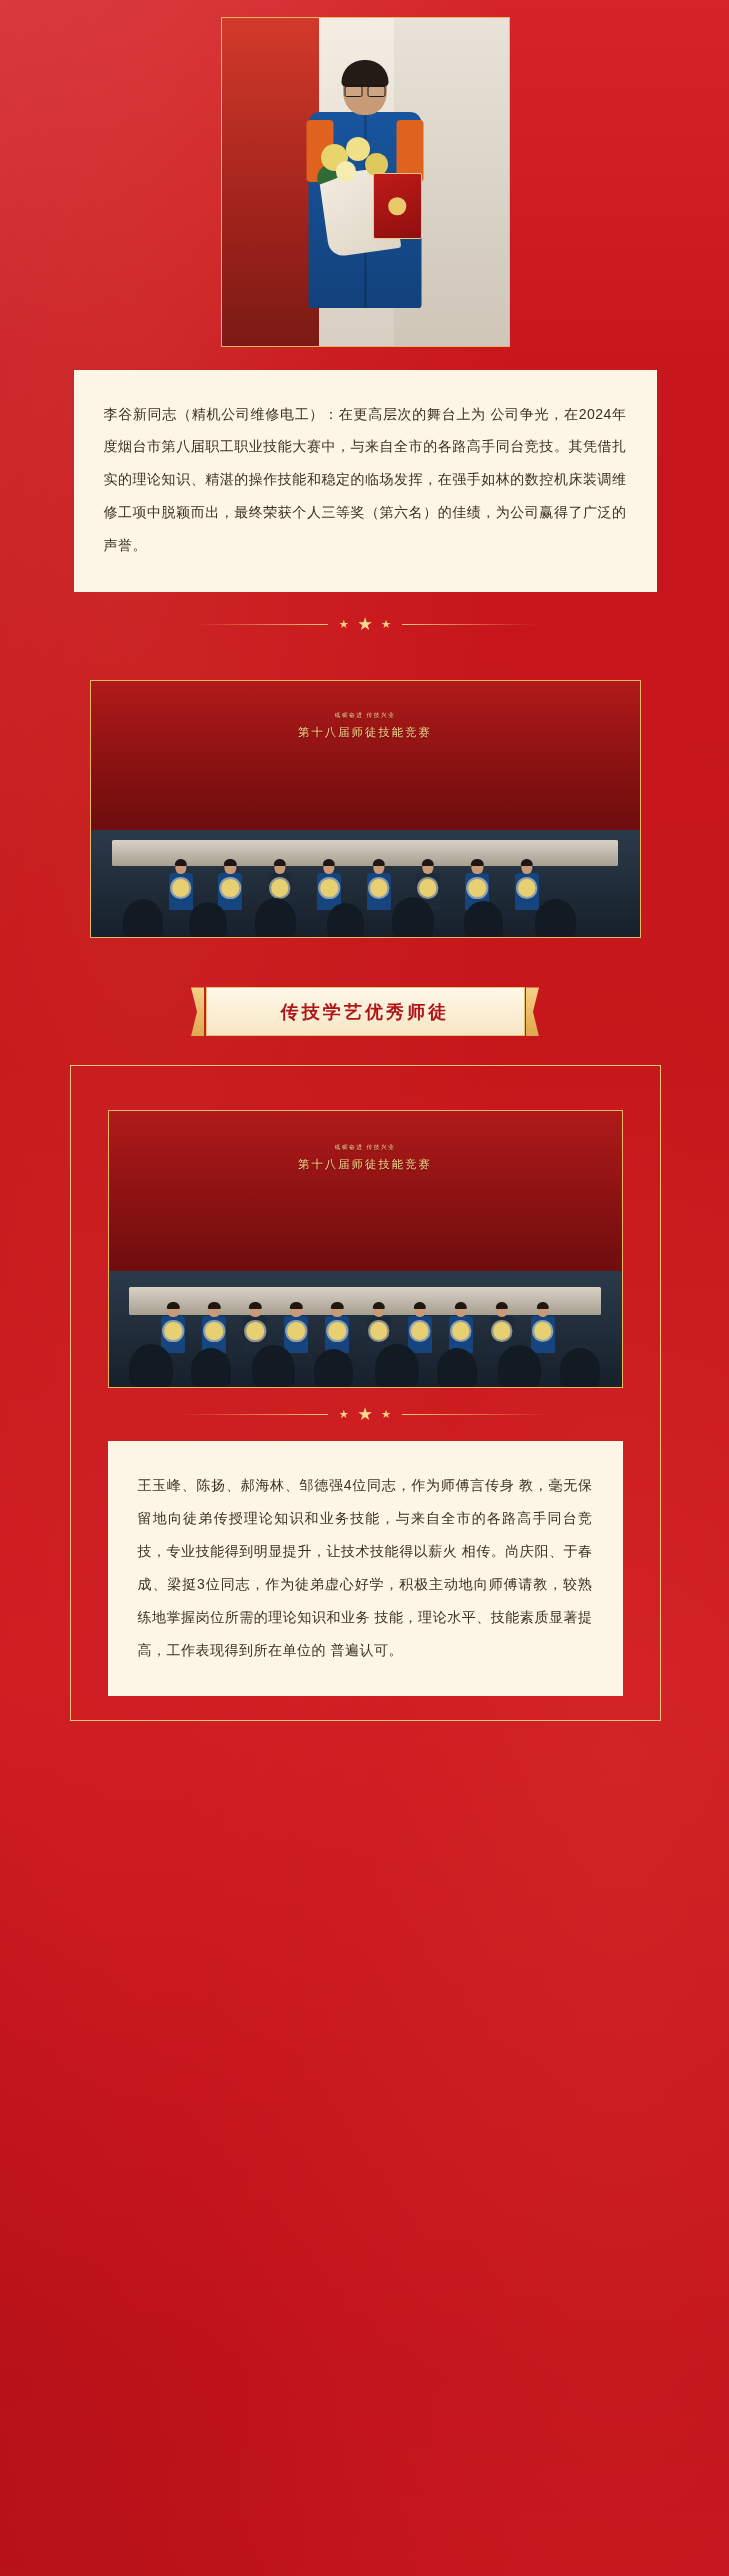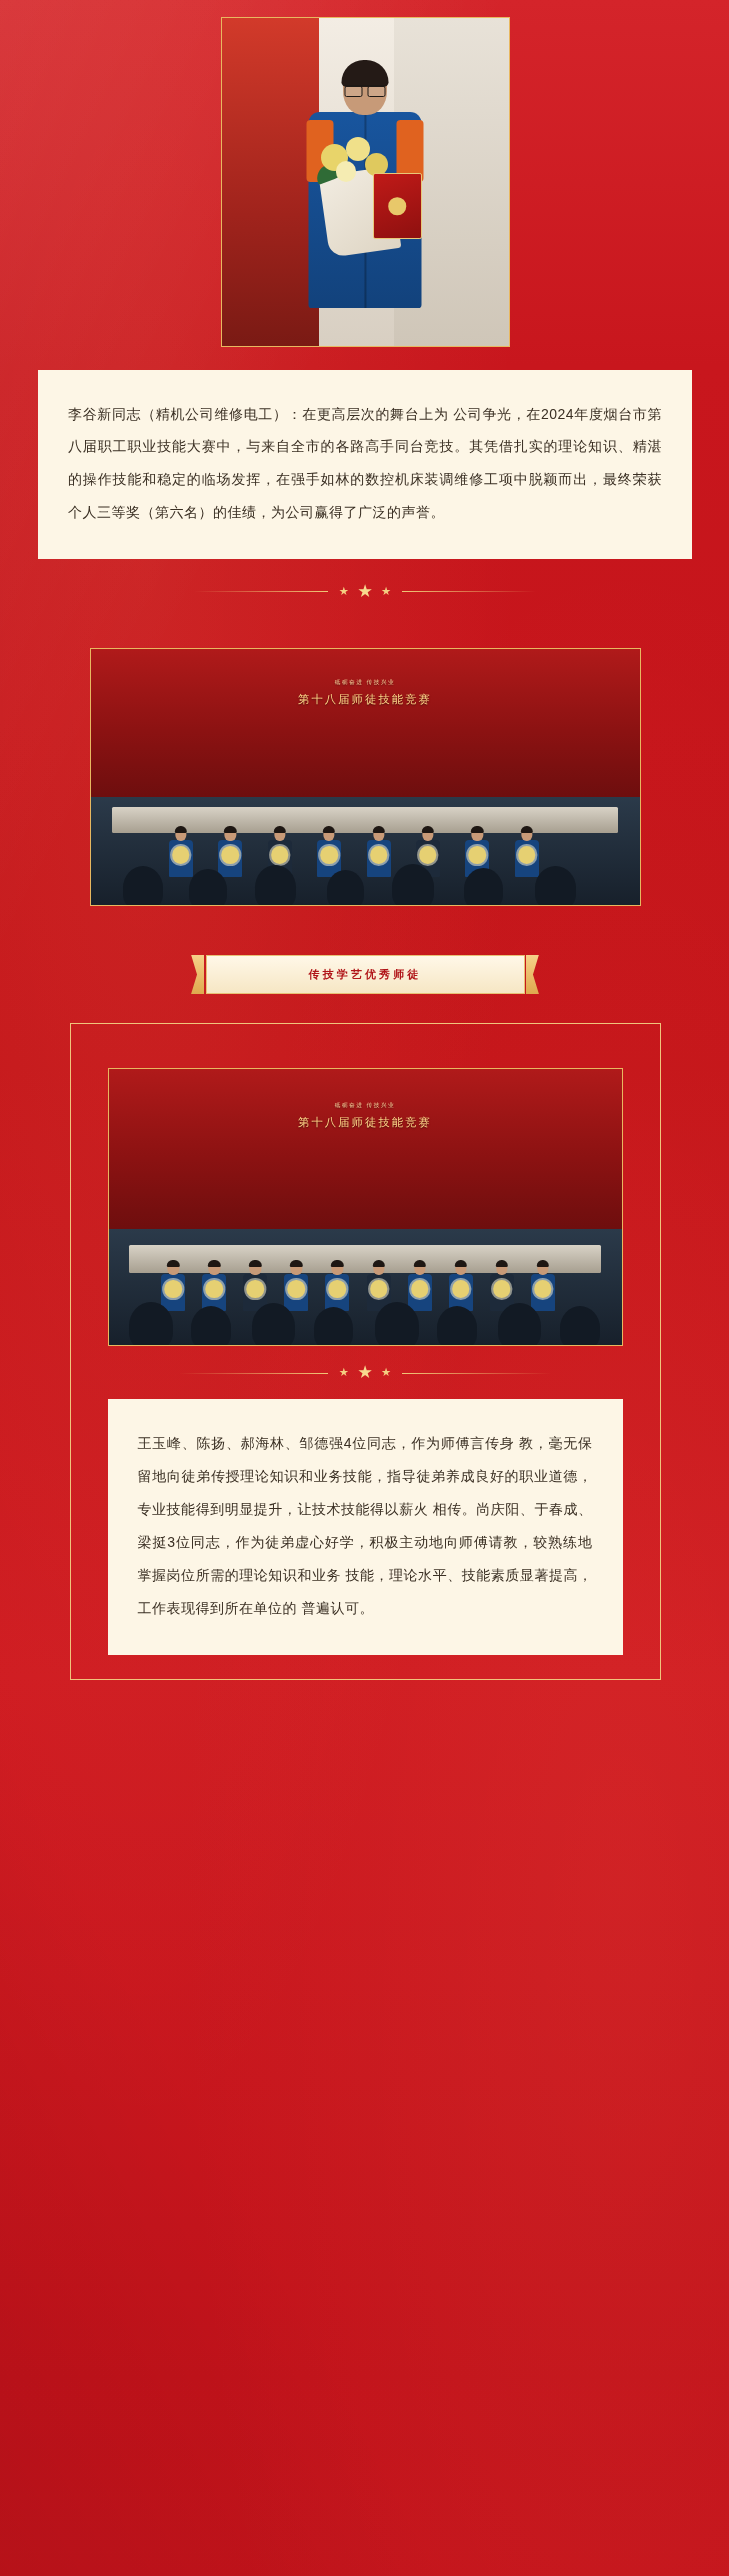--- a/index.html
+++ b/index.html
@@ -208,21 +208,21 @@
     background: #121a24;
   }
   .desk {
     position: absolute; left: 4%; width: 92%; height: 10%;
     background: linear-gradient(180deg,#d8d2c6 0%, #a79f90 100%);
     border-radius: 1.5px;
   }
 
   
   .card {
-    width: 654px;
+    width: 583px;
     margin: 23px auto 0;
     background: #fdf6e6;
     padding: 28px 30px 30px;
     position: relative;
   }
   .card p {
     color: #3a2f23;
     font-size: 14px;
     line-height: 2.35;
     text-align: justify;
@@ -256,21 +256,21 @@
   .ribbon {
     position: relative;
     background: linear-gradient(180deg,#fff8e8 0%, #f6e6c4 100%);
     border: 1px solid #e8c074;
     padding: 11.3px 36px;
     min-width: 319px;
     text-align: center;
   }
   .ribbon .txt {
     color: #b01418;
-    font-size: 11px;
+    font-size: 18px;
     font-weight: bold;
     letter-spacing: 3.1px;
   }
   .ribbon::before, .ribbon::after {
     content: "";
     position: absolute; top: -1px; width: 13.4px; height: calc(100% + 2.1px);
     background: linear-gradient(180deg,#f6d089 0%, #dfa94e 100%);
   }
   .ribbon::before { left: -15.5px; clip-path: polygon(0 0, 100% 0, 100% 100%, 0 100%, 45% 50%); }
   .ribbon::after  { right: -15.5px; clip-path: polygon(0 0, 100% 0, 55% 50%, 100% 100%, 0 100%); }
@@ -503,20 +503,20 @@
         <span class="line"></span>
         <span class="stars">
           <span class="star">★</span>
           <span class="star big">★</span>
           <span class="star">★</span>
         </span>
         <span class="line right"></span>
       </div>
 
       <div class="card">
-        <p>王玉峰、陈扬、郝海林、邹德强4位同志，作为师傅言传身 教，毫无保留地向徒弟传授理论知识和业务技能，指导徒弟养成良好的职业道德，专业技能得到明显提升，让技术技能得以薪火 相传。尚庆阳、于春成、梁挺3位同志，作为徒弟虚心好学，积极主动地向师傅请教，较熟练地掌握岗位所需的理论知识和业务 技能，理论水平、技能素质显著提高，工作表现得到所在单位的 普遍认可。</p>
+        <p>王玉峰、陈扬、郝海林、邹德强4位同志，作为师傅言传身 教，毫无保留地向徒弟传授理论知识和业务技能，与来自全市的各路高手同台竞技，专业技能得到明显提升，让技术技能得以薪火 相传。尚庆阳、于春成、梁挺3位同志，作为徒弟虚心好学，积极主动地向师傅请教，较熟练地掌握岗位所需的理论知识和业务 技能，理论水平、技能素质显著提高，工作表现得到所在单位的 普遍认可。</p>
       </div>
 
     </div>
 
   </div>
 </div>
 
 
 </body></html>

